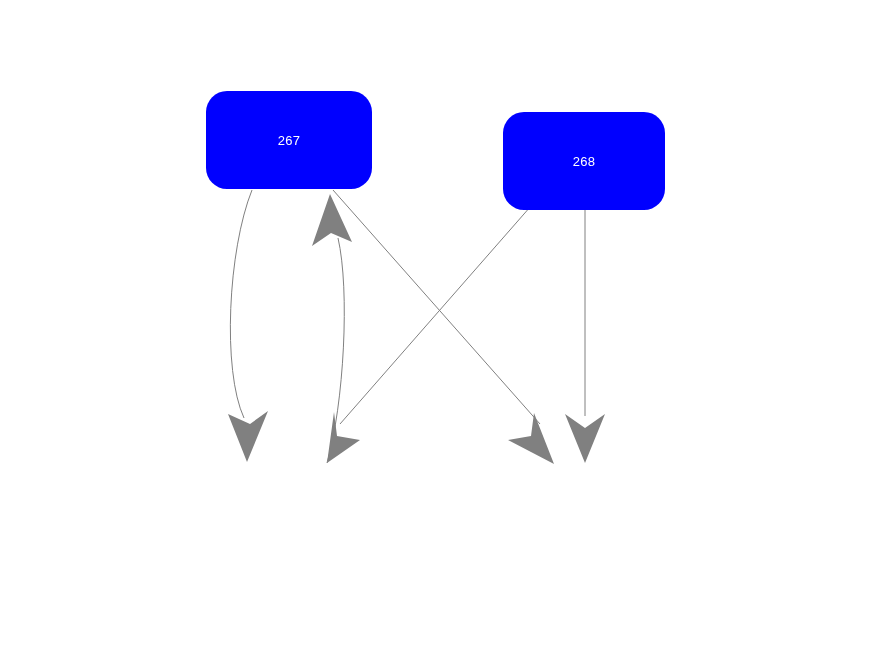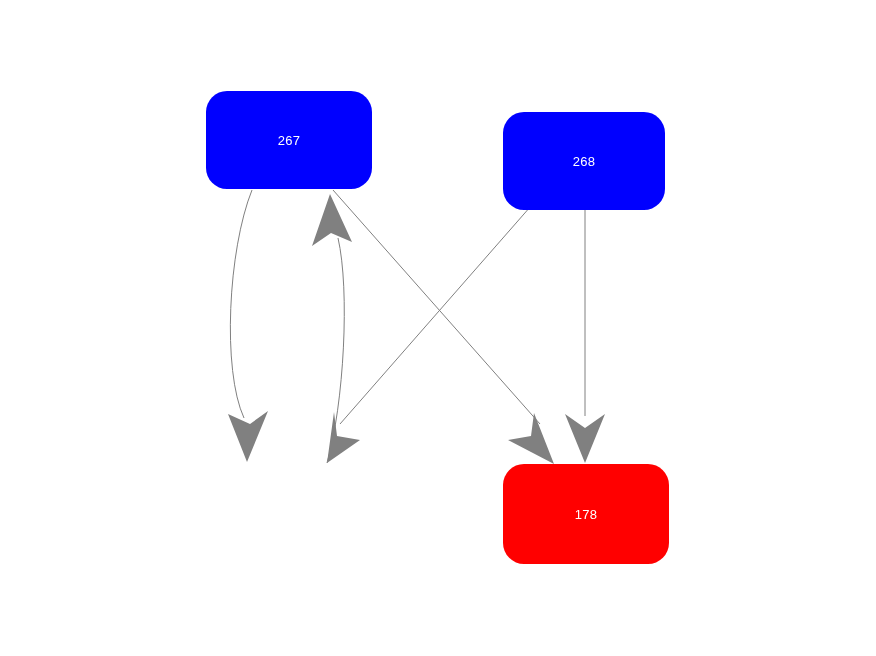--- a/index.html
+++ b/index.html
@@ -87,17 +87,14 @@
 
   <div class="node-box" style="left: 206px; top: 91px; width: 166px; height: 98px; background: rgb(0, 0, 255);">
     <span class="node-label">267</span>
   </div>
 
   <div class="node-box" style="left: 503px; top: 91px; width: 162px; height: 98px; background: rgb(0, 0, 255); margin-top: 21px;">
     <span class="node-label">268</span>
   </div>
 
 
-  <div class="node-box" style="left: 503px; top: 464px; width: 166px; height: 100px; background: rgb(255, 0, 0);">
-    <span class="node-label">178</span>
-  </div>
 
 </div>
 
 </body></html>

